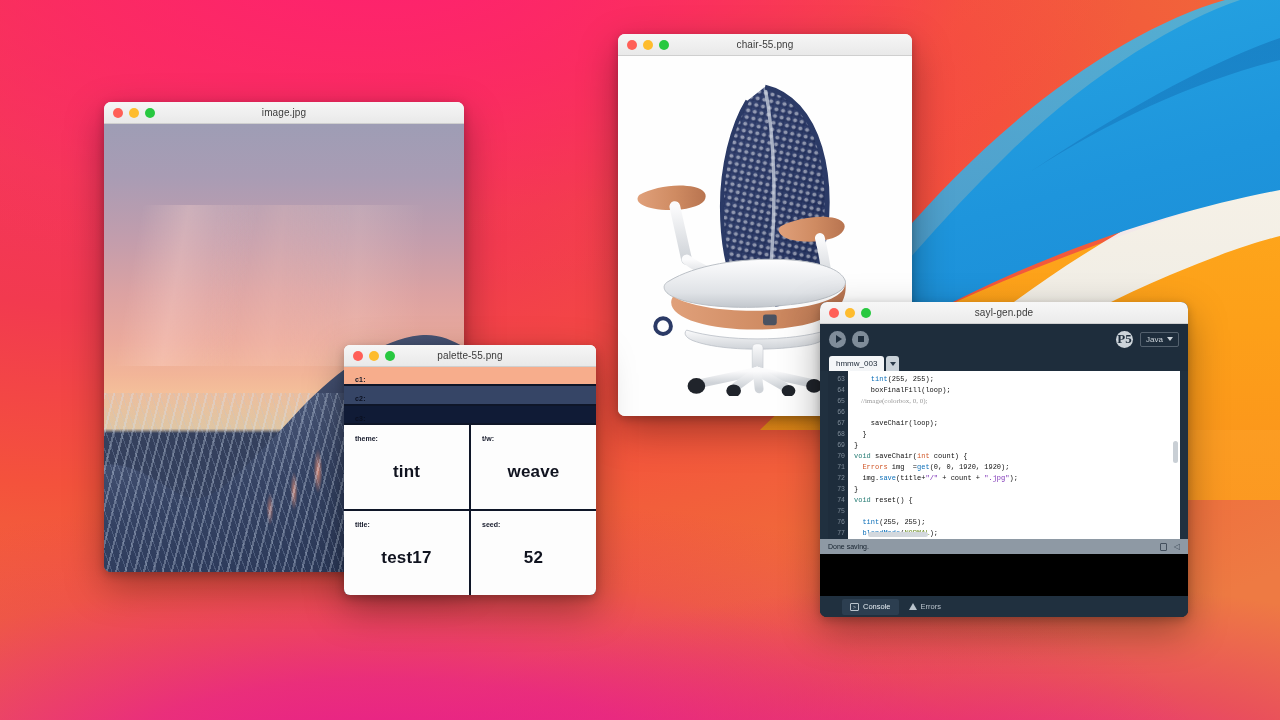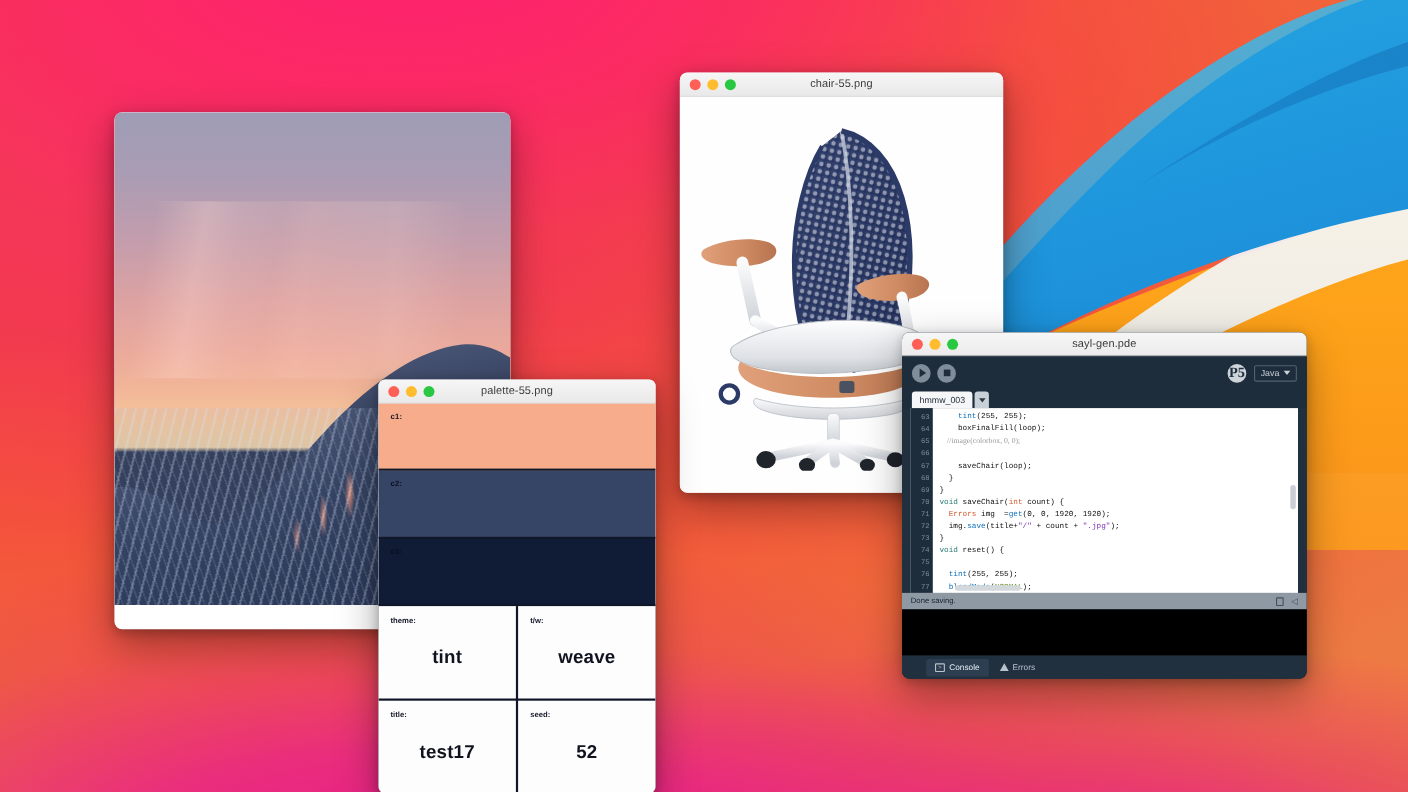--- a/index.html
+++ b/index.html
@@ -154,30 +154,30 @@
   }
   .cloud-streaks {
     position:absolute; left:0; right:0; top:18%; height: 36%;
     background:
       linear-gradient(100deg, rgba(255,255,255,0) 10%, rgba(255,218,208,0.32) 22%, rgba(255,255,255,0) 40%),
       linear-gradient(96deg, rgba(255,255,255,0) 30%, rgba(255,210,195,0.22) 48%, rgba(255,255,255,0) 66%),
       linear-gradient(92deg, rgba(255,255,255,0) 50%, rgba(255,226,212,0.18) 70%, rgba(255,255,255,0) 88%);
   }
 
   
-  #win-chair { left: 618px; top: 66px; width: 294px; height: 382px; }
+  #win-chair { left: 618px; top: 34px; width: 294px; height: 382px; }
   #win-chair .body { height: calc(100% - 22px); background: #fefefe; position: relative; }
   .chair-wrap {
     position:absolute; inset:0;
     display:flex; align-items:center; justify-content:center;
   }
   .chair-svg { width: 300px; height: 320px; }
 
   
-  #win-palette { left: 344px; top: 345px; width: 252px; height: 376px; border-radius: 6px; }
+  #win-palette { left: 344px; top: 345px; width: 252px; height: 250px; border-radius: 6px; }
   #win-palette .body { height: calc(100% - 22px); display: flex; flex-direction: column; }
   .swatch {
     position: relative;
     flex: 1 1 0;
     border-bottom: 2px solid #0f1628;
   }
   .swatch-label {
     position: absolute; left: 11px; top: 9px;
     font-size: 7px; font-weight: 700; color: #121826;
     letter-spacing: .2px;
@@ -346,20 +346,28 @@
   <div class="wp-layer wp-bottom"></div>
   <div class="wp-layer wp-orange2"></div>
   <div class="wp-layer wp-orange"></div>
   <div class="wp-layer wp-white2"></div>
   <div class="wp-layer wp-white"></div>
   <div class="wp-layer wp-blue2"></div>
   <div class="wp-layer wp-blue"></div>
   <div class="wp-layer wp-blueDark"></div>
 
   <div class="win" id="win-image">
+    <div class="titlebar">
+      <div class="lights">
+        <span class="light l-red"></span>
+        <span class="light l-yellow"></span>
+        <span class="light l-green"></span>
+      </div>
+      <div class="win-title">image.jpg</div>
+    </div>
     <div class="body">
       <div class="photo">
         <div class="cloud-streaks"></div>
         <div class="mtn mtn-b"></div>
         <div class="mtn mtn-a"></div>
         <div class="snow"></div>
         <div class="glow"></div>
       </div>
     </div>
   </div>

